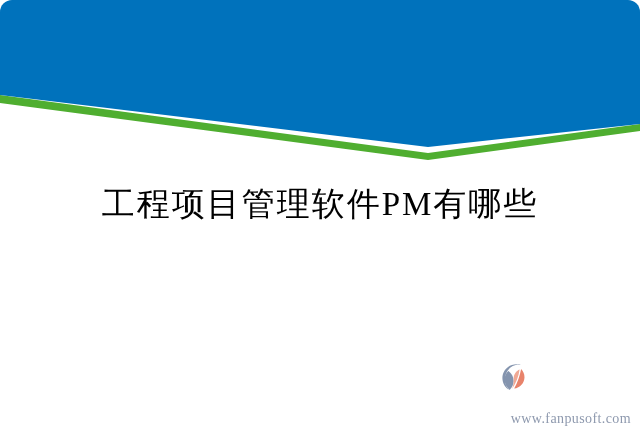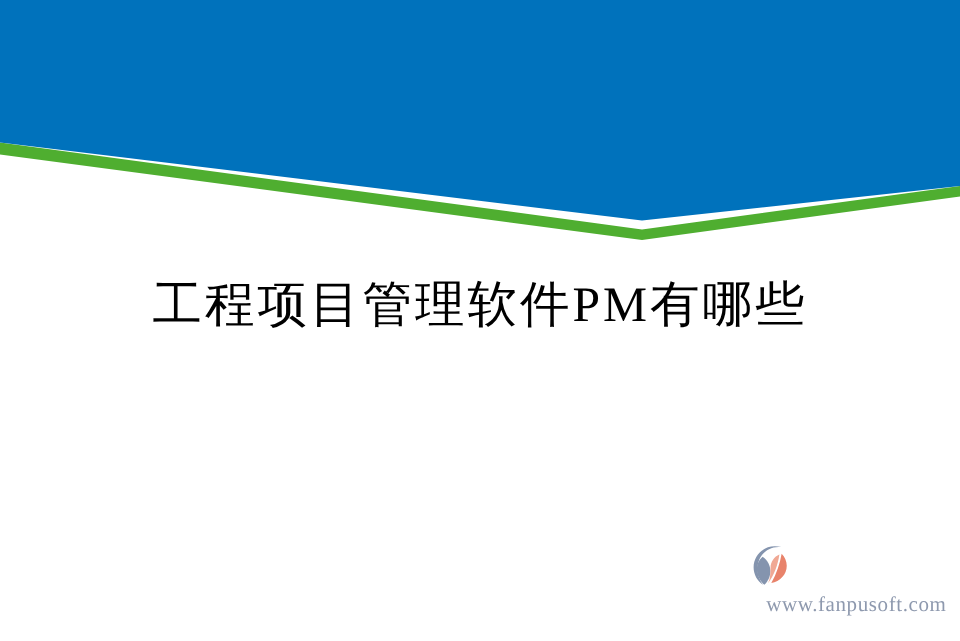--- a/index.html
+++ b/index.html
@@ -89,27 +89,27 @@
   }
   .logo-url {
     font-family: "Liberation Serif", "DejaVu Serif", serif;
     font-size: 14px;
     line-height: 16px;
     color: #8e99ae;
     letter-spacing: 0.4px;
     text-align: right;
     white-space: nowrap;
     padding-right: 1px;
-    margin-top: 1px;
+    margin-top: 16px;
   }
 </style>
 </head>
 <body>
 
-<div id="slide" style="background: rgb(255, 255, 255);">
+<div id="slide" style="background: rgb(255, 255, 255); border-radius: 12px;">
 
   <div class="banner">
     <svg viewBox="0 0 640 160" xmlns="http://www.w3.org/2000/svg" aria-hidden="true">
 
       <polygon points="0,95 428,153 640,124 640,131 428,160 0,103" fill="#4FAE30"></polygon>
 
       <polygon points="0,0 640,0 640,124 428,147 0,95" fill="#0072BC"></polygon>
     </svg>
   </div>
 

